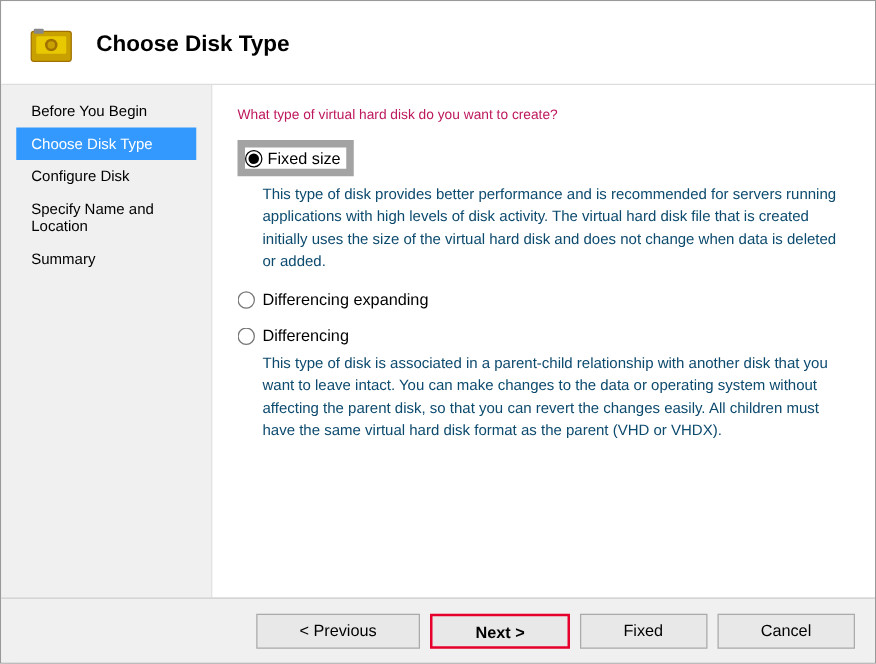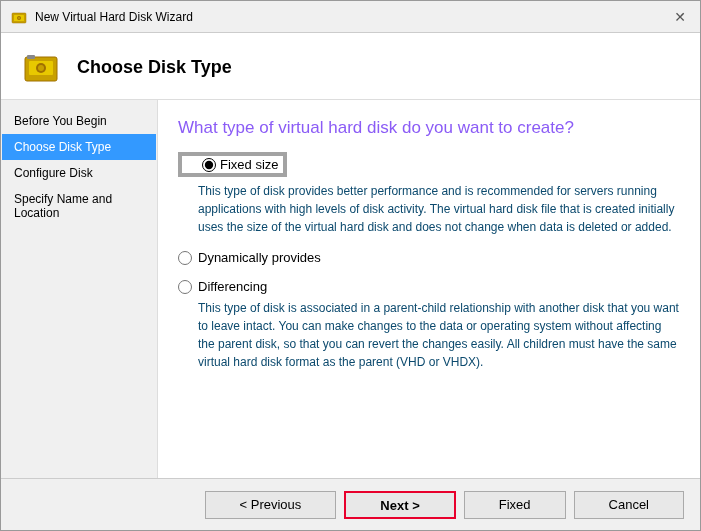--- a/index.html
+++ b/index.html
@@ -72,46 +72,46 @@
       font-size: 18px;
       font-weight: bold;
       color: #000;
     }
     .main-content {
       display: flex;
       flex: 1;
       overflow: hidden;
     }
     .sidebar {
-      width: 157px;
+      width: 169px;
       background: #f0f0f0;
       border-right: 1px solid #ddd;
-      padding: 8px 1px;
+      padding: 8px 12px;
       flex-shrink: 0;
     }
     .sidebar-item {
       padding: 6px 12px;
       font-size: 12px;
       color: #000;
       cursor: pointer;
     }
     .sidebar-item.active {
       background: #3399ff;
       color: #fff;
     }
     .content-area {
       flex: 1;
       padding: 18px 20px;
       overflow-y: auto;
       background: #fff;
     }
     .question-label {
-      font-size: 17px;
+      font-size: 11px;
       margin-bottom: 14px;
-      color: #8b5cf6;
+      color: #be185d;
     }
     .option-group {
       margin-bottom: 14px;
     }
     .option-header {
       display: flex;
       align-items: center;
       gap: 6px;
       margin-bottom: 5px;
     }
@@ -149,45 +149,32 @@
       cursor: pointer;
       min-width: 72px;
       height: 28px;
     }
     .btn-next {
       border: 2px solid #e8002c;
       background: #e8e8e8;
       font-weight: bold;
     }
     .radio-selected-box {
-      border: 4px solid #a3a3a3;
+      border: 6px solid #a3a3a3;
       display: inline-flex;
       align-items: center;
       gap: 4px;
-      padding: 1px 4px 1px 20px;
+      padding: 1px 4px 1px 0;
     }
   </style>
 </head>
 <body>
 
 <div class="window">
 
-  <div class="title-bar">
-    <div class="title-bar-left">
-
-      <svg class="title-bar-icon" viewBox="0 0 16 16">
-        <rect x="1" y="4" width="14" height="10" rx="1" fill="#c8a000" stroke="#a07000" stroke-width="0.5"></rect>
-        <rect x="3" y="6" width="10" height="6" rx="0.5" fill="#e8c800"></rect>
-        <circle cx="8" cy="9" r="2" fill="#a07000"></circle>
-        <circle cx="8" cy="9" r="1" fill="#c8a000"></circle>
-      </svg>
-      <span class="title-bar-title">New Virtual Hard Disk Wizard</span>
-    </div>
-    <button class="title-bar-close">✕</button>
-  </div>
 
   <div class="header-section">
     <div class="header-icon">
       <svg width="40" height="40" viewBox="0 0 40 40">
         <rect x="4" y="10" width="32" height="24" rx="2" fill="#c8a000" stroke="#a07000" stroke-width="1"></rect>
         <rect x="8" y="14" width="24" height="14" rx="1" fill="#e8c800"></rect>
         <circle cx="20" cy="21" r="5" fill="#a07000"></circle>
         <circle cx="20" cy="21" r="3" fill="#c8a000"></circle>
         <rect x="6" y="8" width="8" height="4" rx="1" fill="#888"></rect>
       </svg>
@@ -195,39 +182,40 @@
     <span class="header-title">Choose Disk Type</span>
   </div>
 
   <div class="main-content">
 
     <div class="sidebar">
       <div class="sidebar-item">Before You Begin</div>
       <div class="sidebar-item active">Choose Disk Type</div>
       <div class="sidebar-item">Configure Disk</div>
       <div class="sidebar-item">Specify Name and Location</div>
+      <div class="sidebar-item">Summary</div>
     </div>
 
     <div class="content-area">
       <div class="question-label">What type of virtual hard disk do you want to create?</div>
 
       <div class="option-group">
         <div class="option-header">
           <span class="radio-selected-box">
             <input type="radio" class="option-radio" name="disk-type" checked="" style="">
             <label class="option-label">Fixed size</label>
           </span>
         </div>
         <div class="option-desc">This type of disk provides better performance and is recommended for servers running applications with high levels of disk activity. The virtual hard disk file that is created initially uses the size of the virtual hard disk and does not change when data is deleted or added.</div>
       </div>
 
       <div class="option-group">
         <div class="option-header">
           <input type="radio" class="option-radio" name="disk-type" style="">
-          <label class="option-label">Dynamically provides</label>
+          <label class="option-label">Differencing expanding</label>
         </div>
       </div>
 
       <div class="option-group">
         <div class="option-header">
           <input type="radio" class="option-radio" name="disk-type" style="">
           <label class="option-label">Differencing</label>
         </div>
         <div class="option-desc">This type of disk is associated in a parent-child relationship with another disk that you want to leave intact. You can make changes to the data or operating system without affecting the parent disk, so that you can revert the changes easily. All children must have the same virtual hard disk format as the parent (VHD or VHDX).</div>
       </div>

